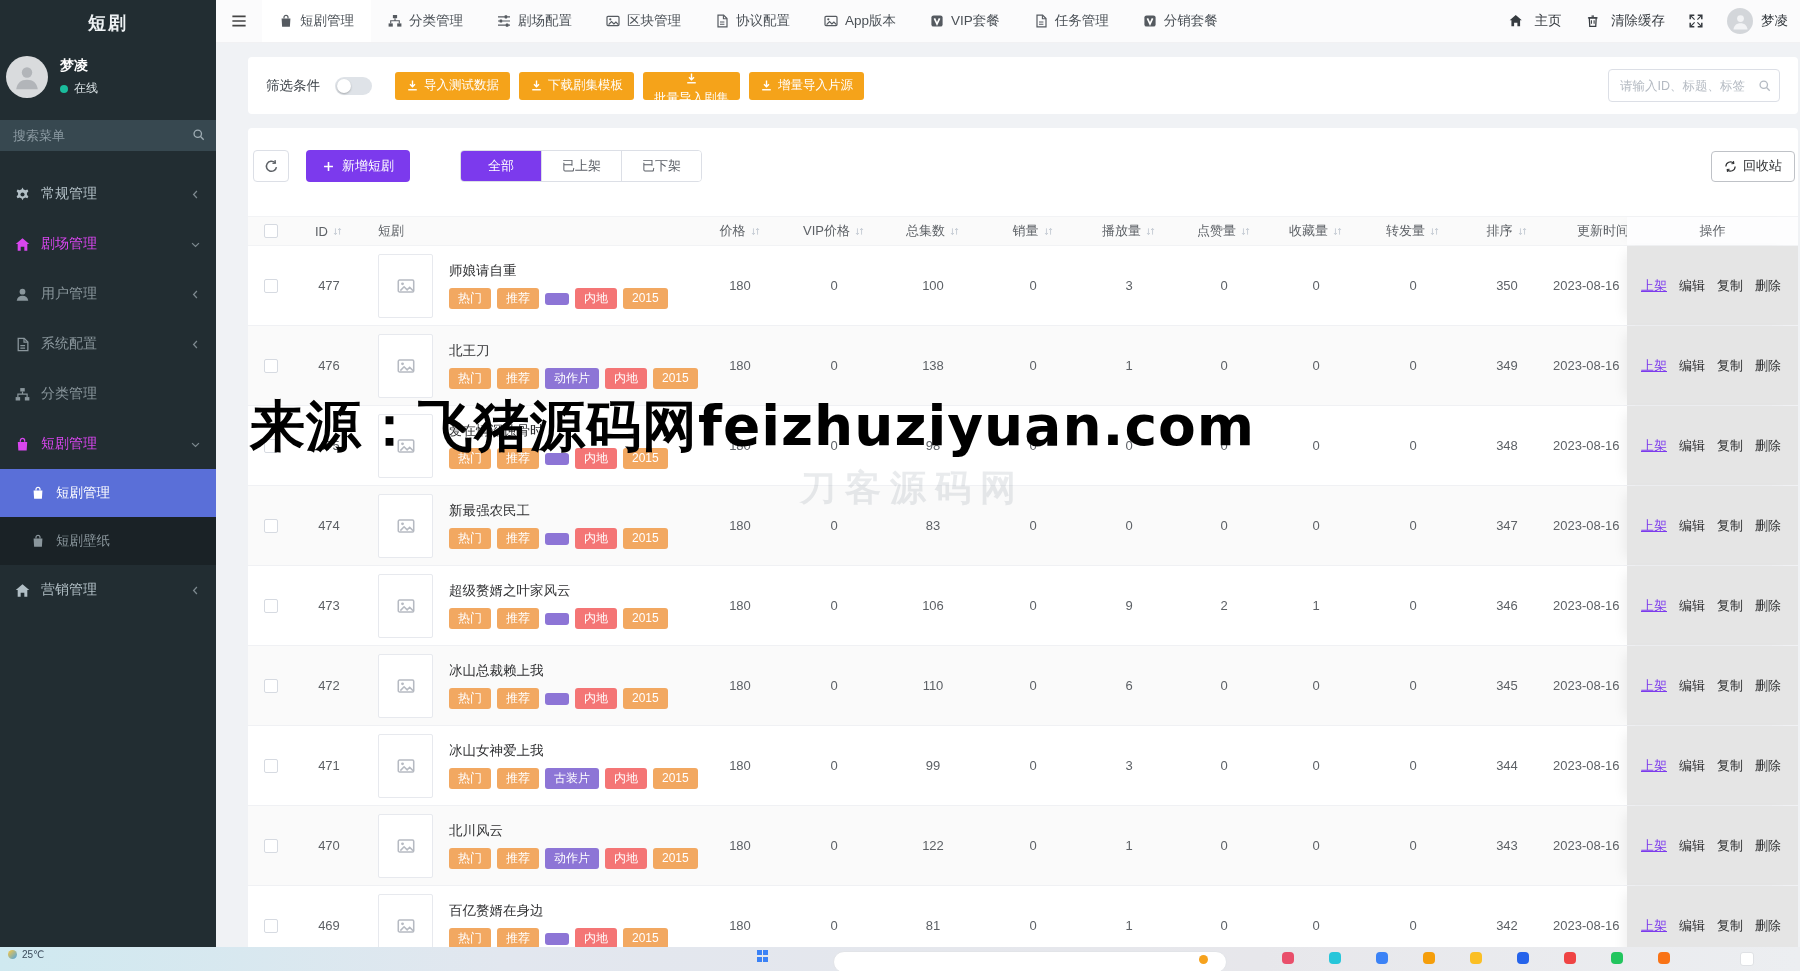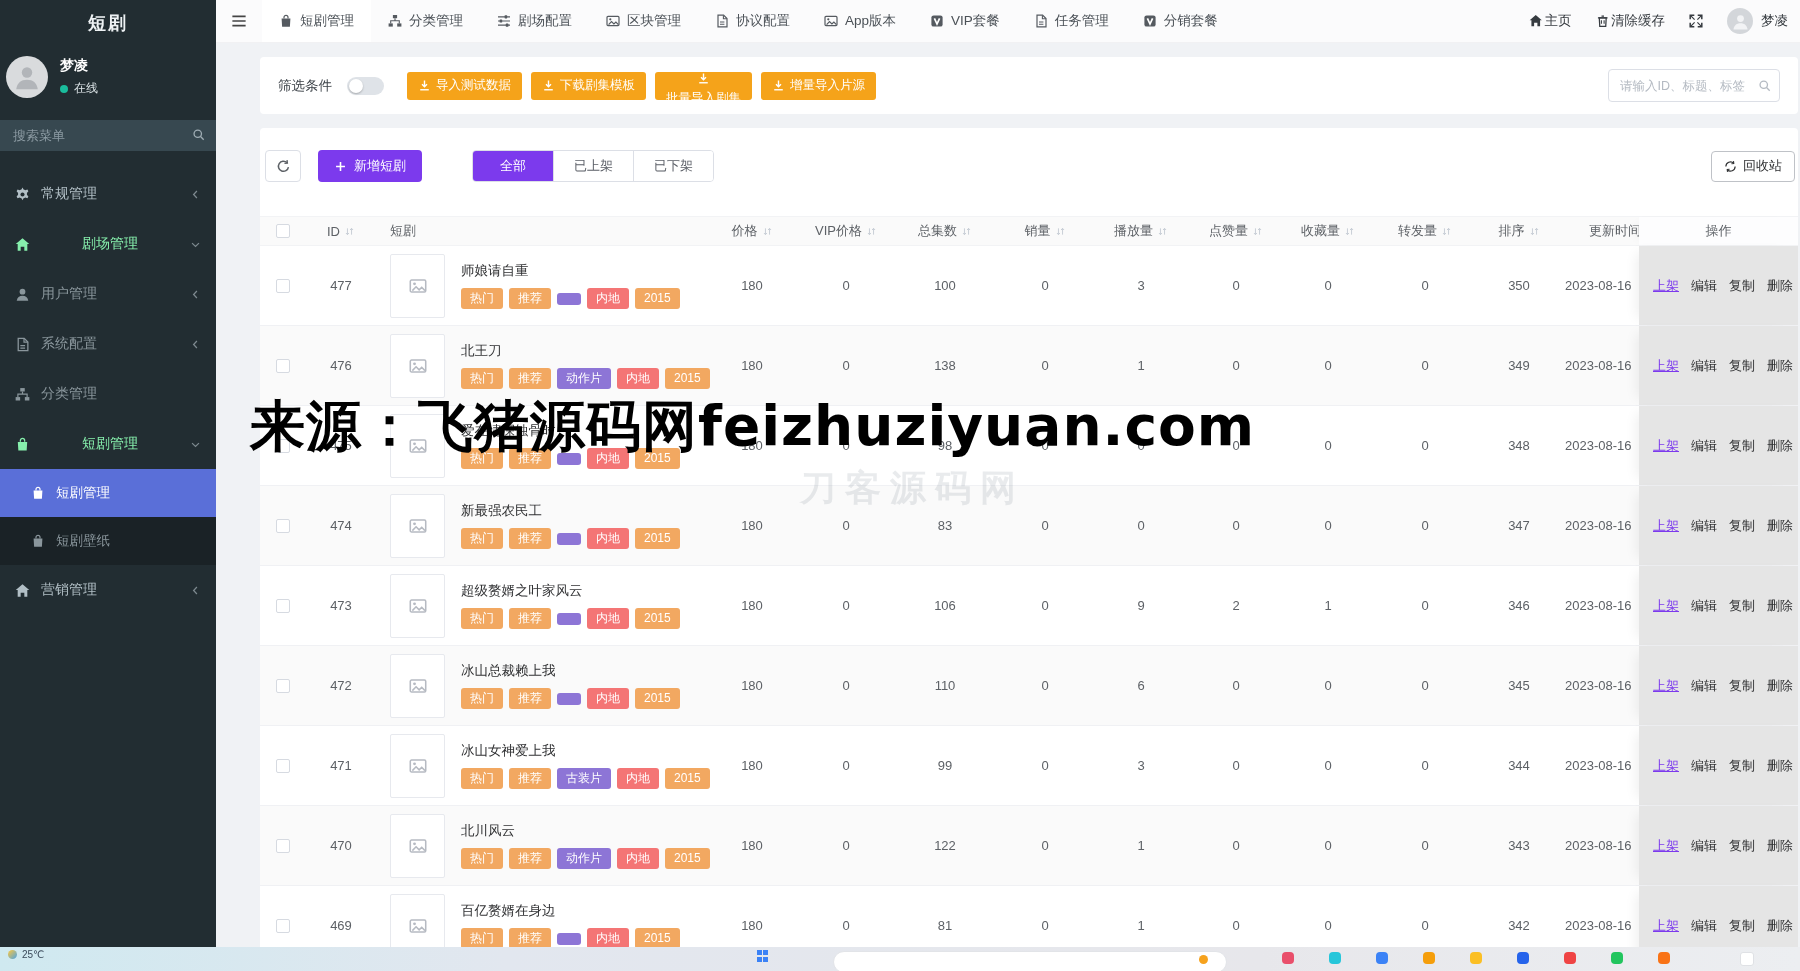--- a/index.html
+++ b/index.html
@@ -17,42 +17,42 @@
   .user-name{color:#fff;font-size:14px;font-weight:bold;}
   .user-status{display:flex;align-items:center;gap:6px;color:#dfe7ea;font-size:12px;}
   .dot{width:8px;height:8px;border-radius:50%;}
   .side-search{position:relative;margin-top:8px;}
   .side-search input{width:100%;height:31px;background:#374850;border:none;outline:none;padding:0 32px 0 13px;color:#cfd8dc;font-size:13px;}
   .side-search input::placeholder{color:#8c9ba3;}
   .side-search .ic{position:absolute;right:11px;top:8px;color:#9fadb4;}
   #side-menu{margin-top:18px;}
   .m-item{height:50px;display:flex;align-items:center;gap:11px;padding:0 15px;font-size:14px;cursor:pointer;}
   .tone-mid{color:#b2bfc6;}
-  .tone-bright{color:#86efac;text-align:center;}
+  .tone-bright{color:#d946ef;}
   .tone-dim{color:#8a969c;}
   .m-label{flex:1;}
   .chev{color:#7d898f;}
   .submenu{background:#1a2226;}
   .s-item{height:48px;display:flex;align-items:center;gap:11px;padding:0 15px 0 31px;font-size:13.5px;color:#8a969c;cursor:pointer;}
   .s-item.active{color:#fff;}
 
   
   .topbar{position:absolute;left:216px;top:0;right:0;height:43px;background:#fbfbfc;border-bottom:1px solid #f1f1f3;display:flex;align-items:center;z-index:15;}
   .hamb{width:46px;height:100%;display:flex;align-items:center;justify-content:center;color:#444;cursor:pointer;}
   #top-tabs{display:flex;height:100%;}
   .t-tab{display:flex;align-items:center;gap:7px;padding:0 17px;font-size:13.5px;color:#4b5157;cursor:pointer;white-space:nowrap;}
   .t-tab .ic{color:#555a60;}
   .t-tab.active{background:#fff;}
   .tb-right{margin-left:auto;display:flex;align-items:center;gap:24px;padding-right:12px;font-size:13.5px;color:#363b40;}
-  .tb-link{display:flex;align-items:center;gap:2px;cursor:pointer;}
+  .tb-link{display:flex;align-items:center;gap:12px;cursor:pointer;}
   .avatar-sm{width:26px;height:26px;border-radius:50%;background:#d3d6da;display:flex;align-items:center;justify-content:center;color:#f2f3f5;overflow:hidden;}
   .tb-user{display:flex;align-items:center;gap:8px;cursor:pointer;}
 
   
-  .content{position:absolute;left:216px;top:43px;right:0;bottom:0;padding:14px 2px 0 44px;}
+  .content{position:absolute;left:216px;top:43px;right:0;bottom:0;padding:14px 2px 0 32px;}
   .filter-card{height:57px;background:#fff;border-radius:4px;display:flex;align-items:center;padding:0 18px;gap:15px;}
   .filter-label{font-size:13.5px;color:#3c4248;}
   .toggle{width:37px;height:18px;border-radius:9px;background:#dfe3e8;position:relative;cursor:pointer;flex:none;margin-right:8px;}
   .toggle .knob{position:absolute;left:2px;top:2px;width:14px;height:14px;border-radius:50%;background:#fff;box-shadow:0 1px 2px rgba(0,0,0,.25);}
   .btn-orange{display:inline-flex;align-items:center;gap:5px;height:28px;padding:0 11px;border-radius:3px;color:#fff;font-size:12.5px;border:none;cursor:pointer;}
   .mini-search{margin-left:auto;position:relative;width:172px;}
   .mini-search input{width:100%;height:33px;border:1px solid #dcdfe6;border-radius:4px;outline:none;padding:0 30px 0 11px;font-size:12.5px;color:#333;}
   .mini-search input::placeholder{color:#b4bac2;}
   .mini-search .ic{position:absolute;right:9px;top:10px;color:#b4bac2;}
 

